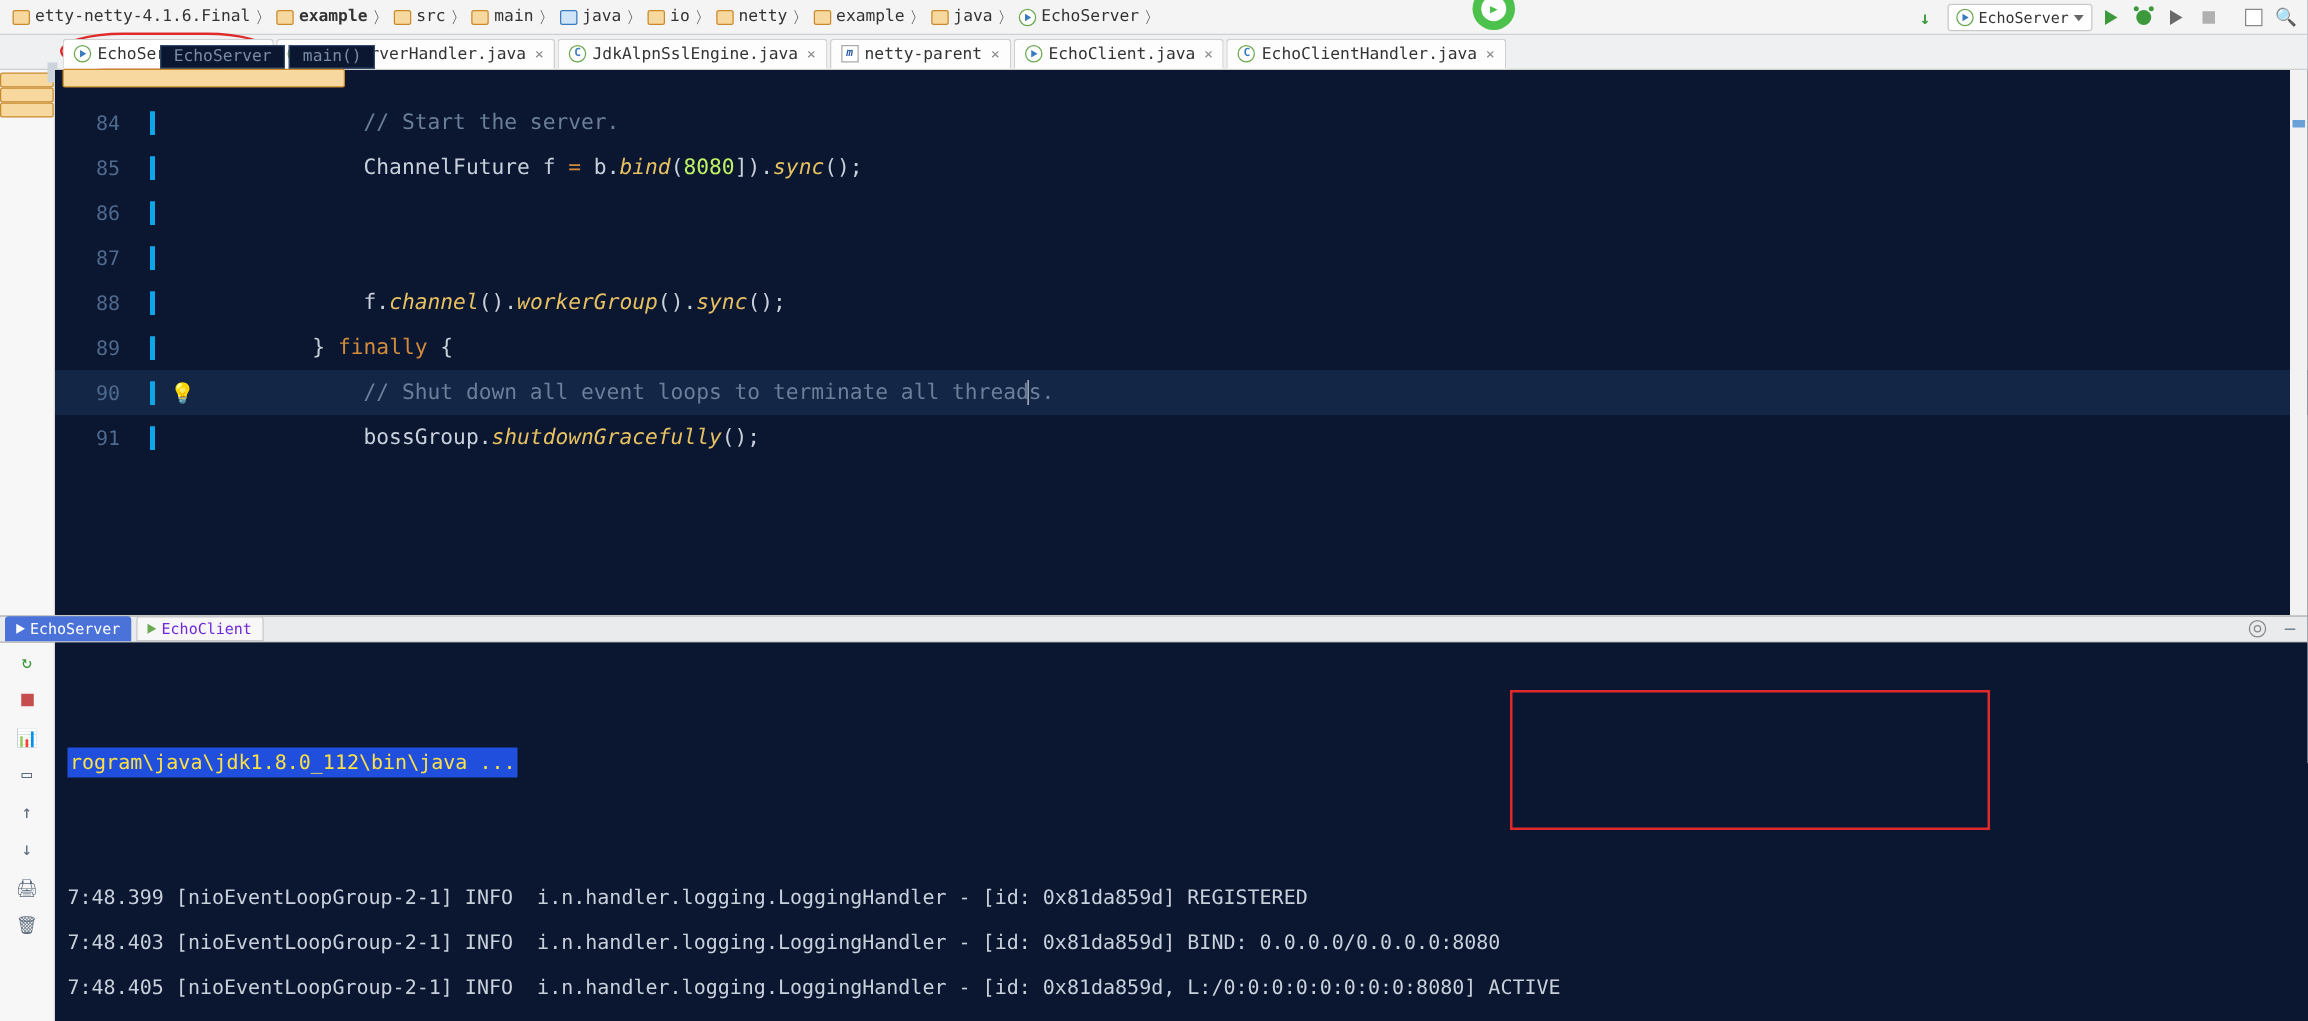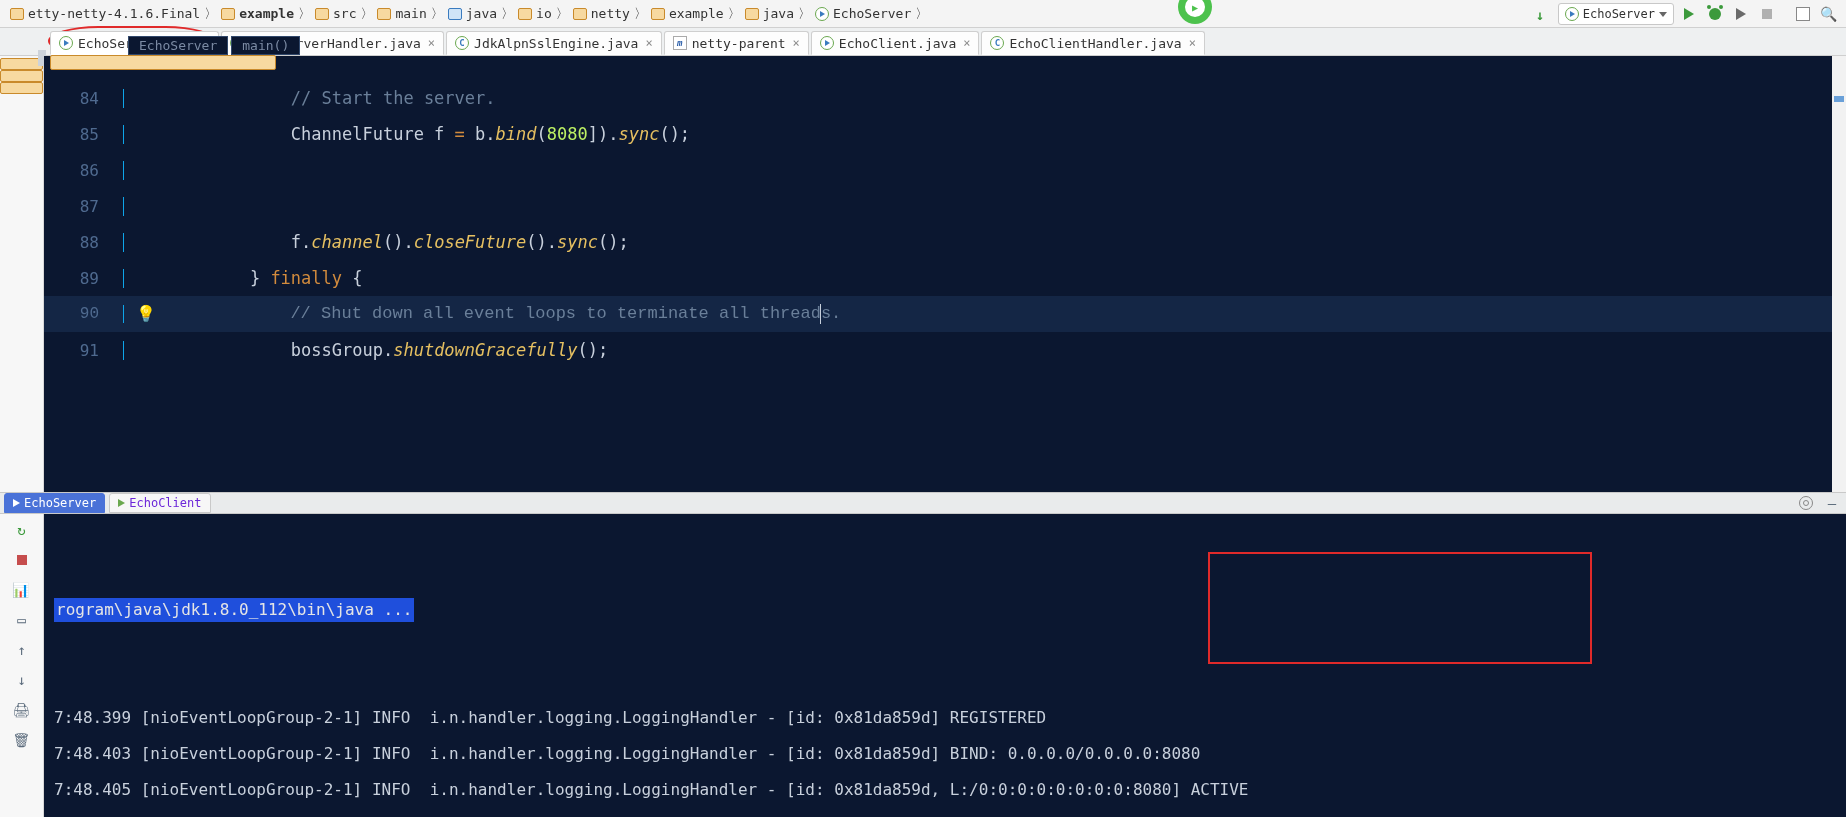--- a/index.html
+++ b/index.html
@@ -42,25 +42,25 @@
   .workarea{display:flex;height:calc(436px);}
   .proj-tree{width:44px;background:#f7f7f7;border-right:1px solid #d9d9d9;padding-top:2px;}
   .proj-tree .row{display:flex;align-items:center;gap:2px;padding:1px 2px;font-size:11px;color:#444;position:relative;}
   .proj-tree .toggle{width:10px;height:10px;border:1px solid #888;background:#fff;display:inline-flex;align-items:center;justify-content:center;font-size:9px;line-height:1;color:#555;}
   .pkg-row{position:absolute;left:50px;top:55px;font-size:13px;color:#444;display:flex;align-items:center;gap:4px;z-index:3;}
   .pkg-row .strike{text-decoration:line-through;}
   .editor{flex:1;background:#0b1730;position:relative;color:#c8d0dc;}
   .crumb-boxes{position:absolute;left:84px;top:-20px;display:flex;gap:3px;}
   .crumb-boxes .box{border:1px solid #31486b;padding:1px 10px;font-size:13px;color:#7b8aa3;background:#0b1730;}
   .ed-line{display:flex;height:36px;align-items:center;}
-  .linenum{width:80px;text-align:right;padding-right:24px;color:#4f6a8f;font-size:16px;user-select:none;border-right:1px solid #0ea5e9;}
+  .linenum{width:80px;text-align:right;padding-right:24px;color:#4f6a8f;font-size:16px;user-select:none;border-right:4px solid #0ea5e9;}
   .gutter2{width:44px;display:flex;align-items:center;justify-content:center;}
   .bulb{font-size:16px;}
   .code{flex:1;font-size:17px;white-space:pre;padding-left:0;}
-  .hl-line{background:#142645;font-family:Liberation Mono, monospace;}
+  .hl-line{background:#142645;}
   .c-comment{color:#6a7f99;}
   .c-kw{color:#d28b3d;}
   .c-default{color:#c8d0dc;}
   .c-method{color:#e6c061;font-style:italic;}
   .c-num{color:#bef264;}
   .caret{display:inline-block;width:1px;height:20px;background:#c8d0dc;vertical-align:middle;margin-left:-1px;}
   .scroll-right{position:absolute;right:0;top:0;width:14px;height:100%;background:#f2f2f2;}
   .mini-mark{position:absolute;right:2px;width:10px;height:6px;background:#6aa0d8;}
   .scroll-fold{position:absolute;left:38px;top:0;width:8px;height:100%;}
   .scroll-fold .bar{position:absolute;left:0;width:8px;background:#cdd3da;}
@@ -71,21 +71,21 @@
   .run-tab.active{background:#4a72d8;color:#fff;border-color:#4a72d8;}
   .run-tab .play-sm{width:0;height:0;border-left:7px solid #6aa84f;border-top:4px solid transparent;border-bottom:4px solid transparent;}
   .run-tab.active .play-sm{border-left-color:#fff;}
   .run-right-icons{margin-left:auto;display:flex;align-items:center;gap:6px;height:100%;}
   .gear{width:14px;height:14px;border:1px solid #888;border-radius:50%;position:relative;}
   .gear::after{content:"";position:absolute;inset:3px;border:1px solid #888;border-radius:50%;}
   .runbody{flex:1;display:flex;}
   .run-left{width:44px;background:#f7f7f7;border-right:1px solid #d8d8d8;display:flex;flex-direction:column;align-items:center;gap:10px;padding-top:6px;}
   .rl-btn{width:20px;height:20px;display:flex;align-items:center;justify-content:center;cursor:pointer;font-size:14px;color:#5b6b7c;}
   .console{flex:1;background:#0b1730;color:#c8d0dc;font-size:16px;padding:6px 10px;position:relative;line-height:36px;white-space:pre;}
-  .console .cmd{background:#1f4fdc;color:#e5e5e5;display:inline-block;line-height:24px;padding:0 2px;}
+  .console .cmd{background:#1f4fdc;color:#fde047;display:inline-block;line-height:24px;padding:0 2px;}
   .red-box{position:absolute;pointer-events:none;border:2px solid #e02a2a;left:1164px;top:38px;width:384px;height:112px;}
 </style>
 </head>
 <body>
 
 <div class="topbar">
   <div class="top-green-circle">
       <div class="inner"></div>
     </div>
 
@@ -251,21 +251,21 @@
         <div class="gutter2"></div>
         <div class="code"></div>
       </div>
       <div class="ed-line">
         <div class="linenum">87</div>
         <div class="gutter2"></div>
       </div>
       <div class="ed-line">
         <div class="linenum">88</div>
         <div class="gutter2"></div>
-        <div class="code">&nbsp;&nbsp;&nbsp;&nbsp;&nbsp;&nbsp;&nbsp;&nbsp;&nbsp;&nbsp;&nbsp;&nbsp;<span class="c-default">f.</span><span class="c-method">channel</span><span class="c-default">().</span><span class="c-method">closeFuture</span><span class="c-default">().</span><span class="c-method">sync</span><span class="c-default">();</span></div>
+        <div class="code">&nbsp;&nbsp;&nbsp;&nbsp;&nbsp;&nbsp;&nbsp;&nbsp;&nbsp;&nbsp;&nbsp;&nbsp;<span class="c-default">f.</span><span class="c-method">channel</span><span class="c-default">().</span><span class="c-method">workerGroup</span><span class="c-default">().</span><span class="c-method">sync</span><span class="c-default">();</span></div>
       </div>
       <div class="ed-line">
         <div class="linenum">89</div>
         <div class="gutter2"></div>
         <div class="code">&nbsp;&nbsp;&nbsp;&nbsp;&nbsp;&nbsp;&nbsp;&nbsp;<span class="c-default">} </span><span class="c-kw">finally</span><span class="c-default"> {</span></div>
       </div>
       <div class="ed-line hl-line">
         <div class="linenum">90</div>
         <div class="gutter2">
           <span class="bulb">💡</span>

